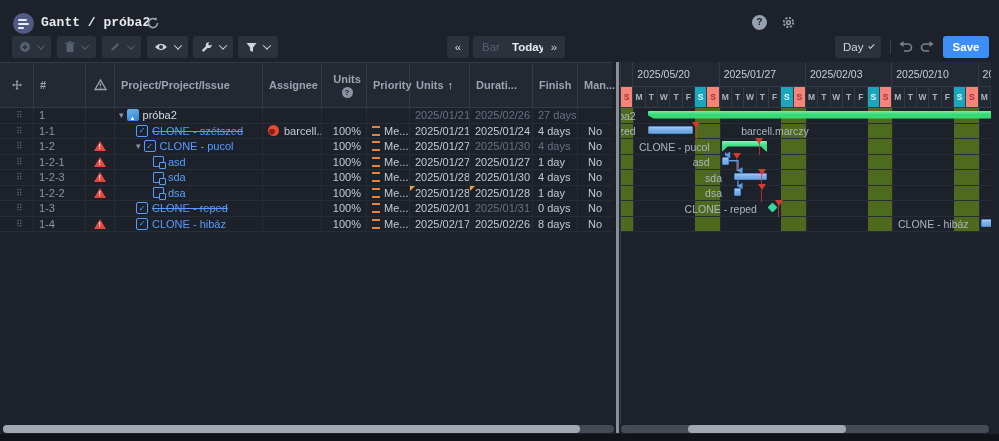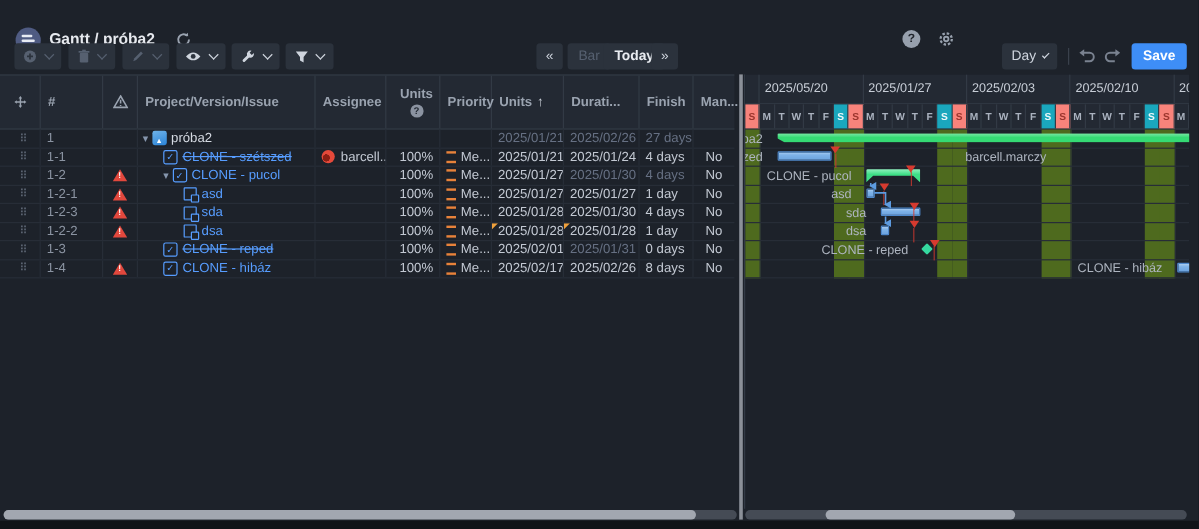--- a/index.html
+++ b/index.html
@@ -1,19 +1,19 @@
 <!DOCTYPE html>
 <html><head>
 <meta charset="utf-8">
 <style>
   html,body{margin:0;padding:0;background:#14171d;}
   .app{position:relative;width:999px;height:441px;background:#1d222a;overflow:hidden;
        font-family:"Liberation Sans","DejaVu Sans",sans-serif;color:#ced4dd;font-size:11px;}
   
-  .topbar{position:absolute;left:0;top:16px;width:814px;height:34px;display:flex;align-items:center;}
+  .topbar{position:absolute;left:0;top:6px;width:814px;height:34px;display:flex;align-items:center;font-family:Liberation Mono, monospace;}
   .logo{position:absolute;left:13px;top:7px;width:21px;height:21px;border-radius:50%;
         background:#4f5b82;display:flex;flex-direction:column;justify-content:center;gap:2px;padding-left:5px;box-sizing:border-box;}
   .logo i{display:block;height:2px;border-radius:1px;background:#e8ecf4;}
   .logo i:nth-child(1){width:9px;}.logo i:nth-child(2){width:11px;}.logo i:nth-child(3){width:6px;}
   .title{position:absolute;left:41px;top:9px;font-size:13px;font-weight:700;color:#e6e9ee;}
   .refresh{position:absolute;left:146px;top:10px;color:#9aa3b0;cursor:pointer;}
   .top-right{position:absolute;right:18px;top:9px;display:flex;gap:14px;align-items:center;}
   .helpdot{width:15px;height:15px;border-radius:50%;background:#97a0ad;color:#20242b;font-weight:700;
            font-size:10px;display:flex;align-items:center;justify-content:center;}
   
@@ -78,21 +78,21 @@
   .stripe{position:absolute;top:0;height:124px;background:#4e6a1e;}
   .rline{position:absolute;left:0;width:370px;height:1px;background:#272d37;}
   .vline{position:absolute;top:0;width:1px;height:124px;background:#272d37;}
   .gbar{position:absolute;border-radius:1px;cursor:pointer;}
   .gbar.blue{background:linear-gradient(#a9ccf0,#7fb3e8 35%,#6da4df);border:1px solid #4f89cc;box-sizing:border-box;}
   .gbar.green{background:linear-gradient(#7ce9a6,#35da74 45%);clip-path:polygon(6px 100%,0 55%,0 0,100% 0,100% 100%);}
   .gbar.bracket{background:linear-gradient(#8ff0bd,#3edf87 40%);
                 clip-path:polygon(0 0,100% 0,100% 100%,calc(100% - 6px) 52%,6px 52%,0 100%);}
   .gbar.milestone{background:#35d9a0;transform:rotate(45deg);}
   .glabel{position:absolute;width:150px;text-align:right;color:#aeb5c0;font-size:10.5px;line-height:11px;white-space:nowrap;}
-  .glabel.rt{text-align:right;margin-left:22px;}
+  .glabel.rt{text-align:center;}
   .gmark{position:absolute;width:0;height:0;border-left:4px solid transparent;border-right:4px solid transparent;
          border-top:6px solid #d63a2f;}
   .gmarkline{position:absolute;width:1px;background:rgba(214,58,47,.75);}
   #links{position:absolute;left:0;top:0;}
   
   .hscroll{position:absolute;top:425px;height:8px;background:#454b55;border-radius:4px;}
   .hscroll .thumb{position:absolute;top:0;height:8px;background:#a2a7b0;border-radius:4px;cursor:pointer;}
   .bottomstrip{position:absolute;left:0;top:434px;width:999px;height:7px;background:#101318;}
 </style>
 </head>
@@ -210,21 +210,21 @@
     <div class="hc">
         <span>#</span>
       </div>
     <div class="hc center">
       <svg class="ic" width="13" height="12" viewBox="0 0 13 12">
         <path d="M6.5 1 L12 10.5 H1 Z" fill="none" stroke="#9aa3b0" stroke-width="1.3"></path>
         <path d="M6.5 4.2 V7.2 M6.5 8.4 V9.4" stroke="#9aa3b0" stroke-width="1.3"></path>
       </svg>
     </div>
     <div class="hc">
-        <span>Project/Version/Issue</span>
+        <span>Project/Project/Issue</span>
       </div>
     <div class="hc">
         <span>Assignee</span>
       </div>
     <div class="hc units">
       <span>Units</span>
       <span class="qcircle">?</span>
     </div>
     <div class="hc">
         <span>Priority</span>

